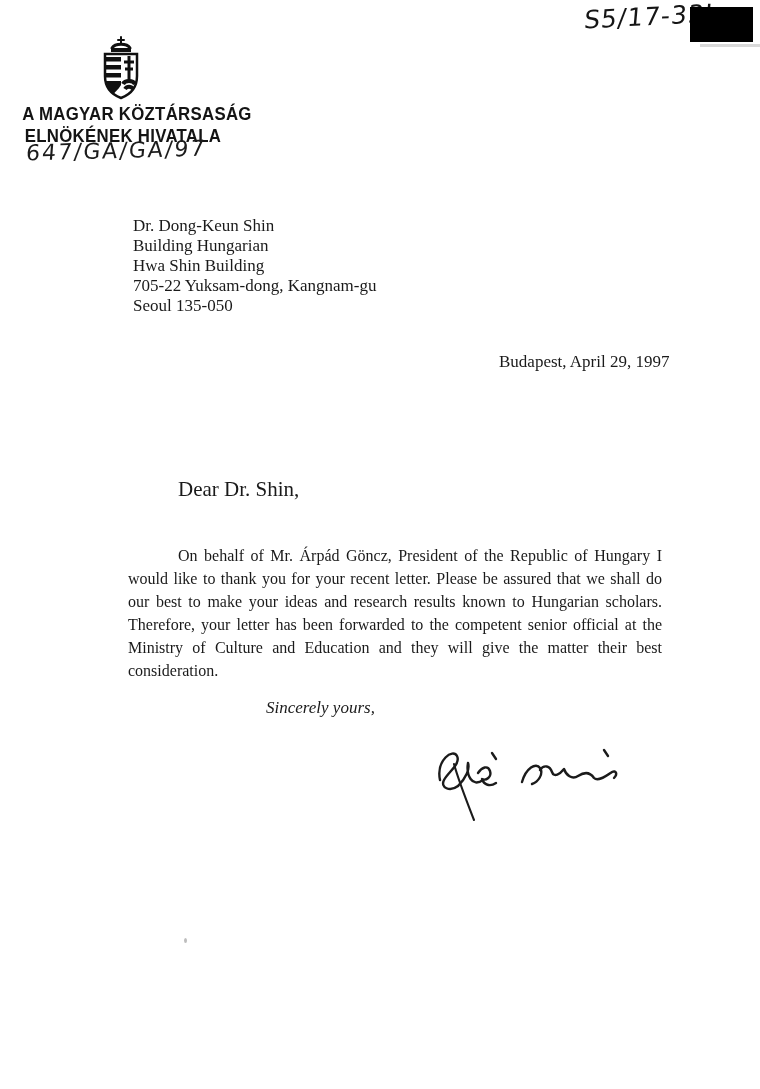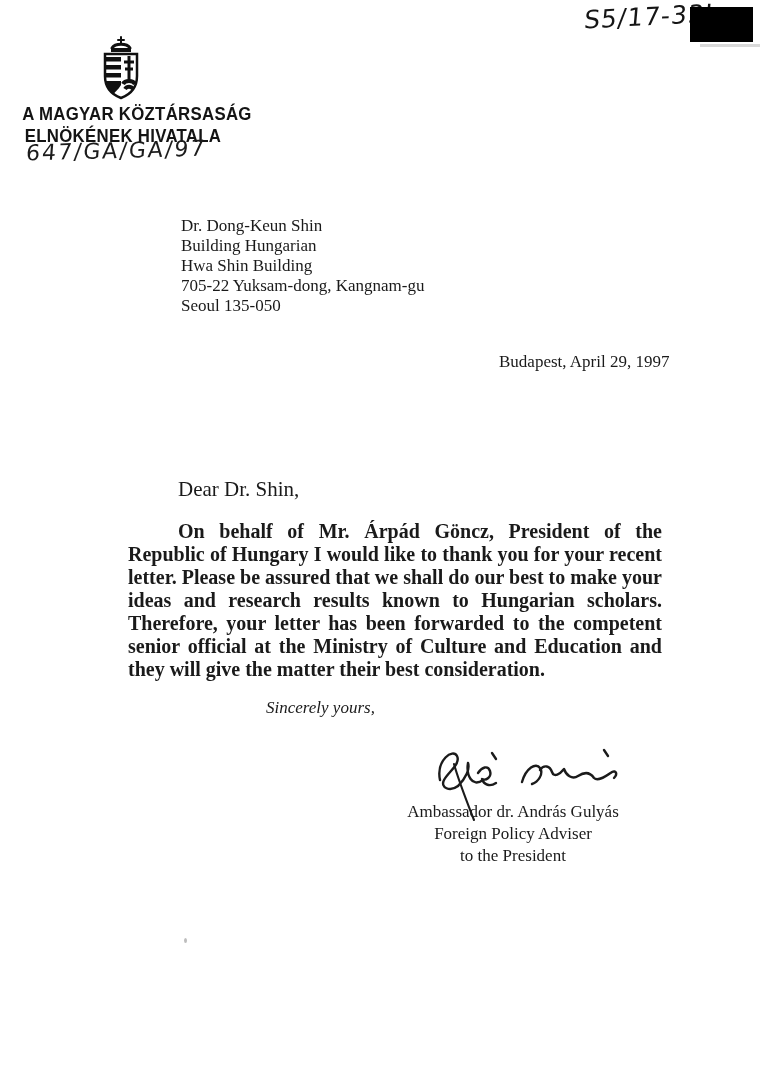--- a/index.html
+++ b/index.html
@@ -49,38 +49,37 @@
     font-family:"DejaVu Sans", sans-serif;
     font-size:22px;
     letter-spacing:2px;
     transform:rotate(-1.5deg) skewX(-6deg);
     color:#1c1c1c;
     white-space:nowrap;
   }
   
   .recipient{
     position:absolute;left:133px;top:216px;
-    font-size:17px;line-height:20px;margin-left:48px;
+    font-size:17px;line-height:20px;
   }
   
   .dateline{
     position:absolute;left:499px;top:352px;
     font-size:17px;white-space:nowrap;
   }
   
   .salutation{
     position:absolute;left:178px;top:477px;
     font-size:21px;
   }
   .body-par{
-    position:absolute;left:128px;top:520px;width:534px;
-    font-size:20px;line-height:23px;
+    position:absolute;left:128px;top:544px;width:534px;
+    font-size:16px;line-height:23px;
     text-align:justify;
     text-indent:50px;
-    font-weight:bold;
   }
   
   .valediction{
     position:absolute;left:266px;top:698px;
     font-size:17px;
     font-style:italic;
   }
   .signature{
     position:absolute;left:426px;top:742px;
     overflow:visible;
@@ -160,20 +159,15 @@
       <path d="M32,44 C40,36 44,27 42,21 C40,33 46,46 57,38"></path>
       <path d="M28,22 C33,40 41,60 48,78" stroke-width="2.1"></path>
       <path d="M52,31 C56,25 62,23 64,29 C66,35 60,39 56,37 C58,43 64,45 70,41"></path>
       <path d="M66,11 L70,17"></path>
       <path d="M96,40 C100,26 110,20 114,26 C118,32 112,40 106,42"></path>
       <path d="M114,28 C118,22 124,24 126,30 C128,36 134,32 138,27 C140,33 146,38 152,34 C158,30 164,30 168,36 C172,40 180,34 186,30 C190,28 192,32 188,36"></path>
       <path d="M178,8 L182,14"></path>
     </g>
   </svg>
 
-  <div class="signer">
-    <div>Ambassador dr. András Gulyás</div>
-    <div>Foreign Policy Adviser</div>
-    <div>to the President</div>
-  </div>
 
   <div class="speck"></div>
 </div>
 
 </body></html>

